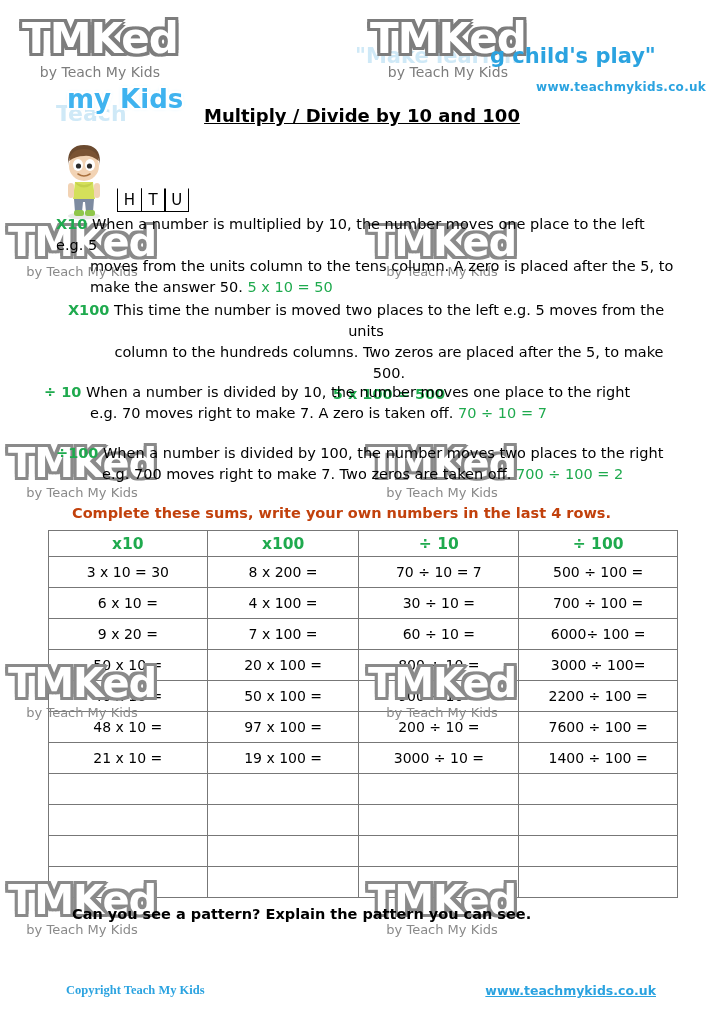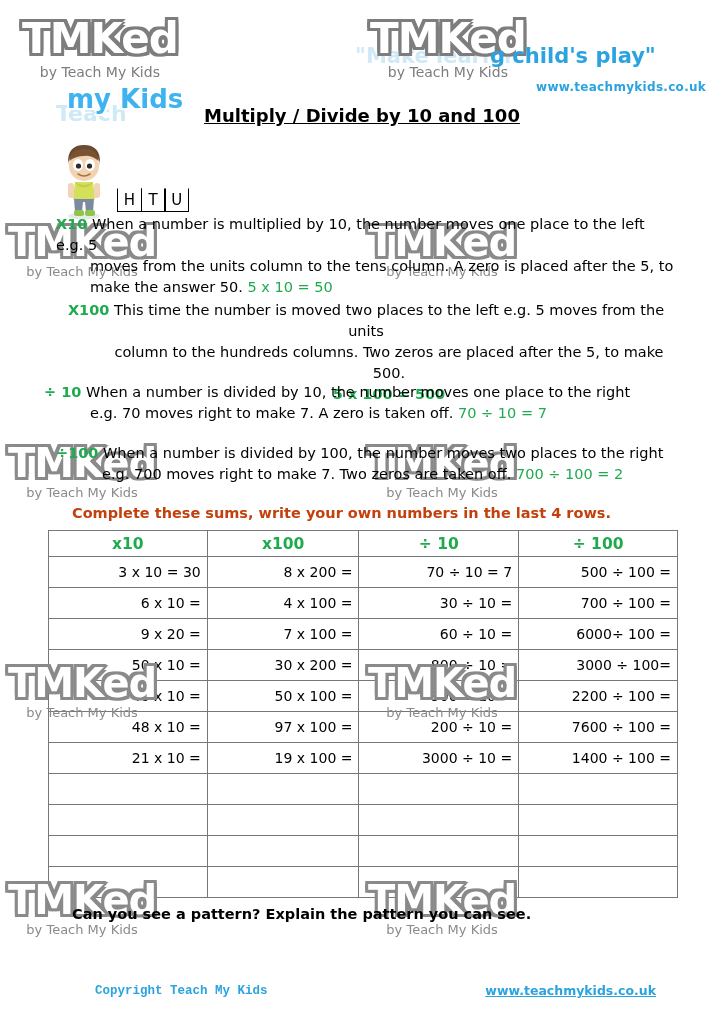--- a/index.html
+++ b/index.html
@@ -163,21 +163,21 @@
     border-collapse: collapse;
     z-index: 4;
   }
   table.sums td, table.sums th {
     border: 1px solid #777;
     height: 31px;
     padding: 2px 6px;
     font-family: "DejaVu Sans", sans-serif;
     font-size: 14px;
     color: #000;
-    text-align: right;
+    text-align: center;
     vertical-align: middle;
     background: transparent;
   }
   table.sums th {
     text-align: center;
     color: #1faa4e;
     font-weight: bold;
     font-size: 15.5px;
     height: 26px;
   }
@@ -193,26 +193,25 @@
     font-family: "DejaVu Sans", sans-serif;
     font-size: 14.5px;
     font-weight: bold;
     color: #000;
   }
 
   
   .footer-left {
     position: absolute;
     left: 66px; bottom: 26px;
-    font-family: Liberation Mono, monospace;
+    font-family: Liberation Serif, serif;
     font-weight: bold;
     font-size: 12.5px;
     color: #2ba3e0;
     z-index: 6;
-    margin-left: 29px;
   }
   .footer-right {
     position: absolute;
     right: 68px; bottom: 26px;
     font-family: "DejaVu Sans", sans-serif;
     font-weight: bold;
     font-size: 12.5px;
     color: #2ba3e0;
     text-decoration: underline;
     z-index: 6;
@@ -325,21 +324,21 @@
         <td>700 ÷ 100 =</td>
       </tr>
       <tr>
         <td>9 x 20 =</td>
         <td>7 x 100 =</td>
         <td>60 ÷ 10 =</td>
         <td>6000÷ 100 =</td>
       </tr>
       <tr>
         <td>50 x 10 =</td>
-        <td>30 x 200 =</td>
+        <td>20 x 100 =</td>
         <td>800 ÷ 10 =</td>
         <td>3000 ÷ 100=</td>
       </tr>
       <tr>
         <td>40 x 10 =</td>
         <td>50 x 100 =</td>
         <td>900 ÷ 10 =</td>
         <td>2200 ÷ 100 =</td>
       </tr>
       <tr>

